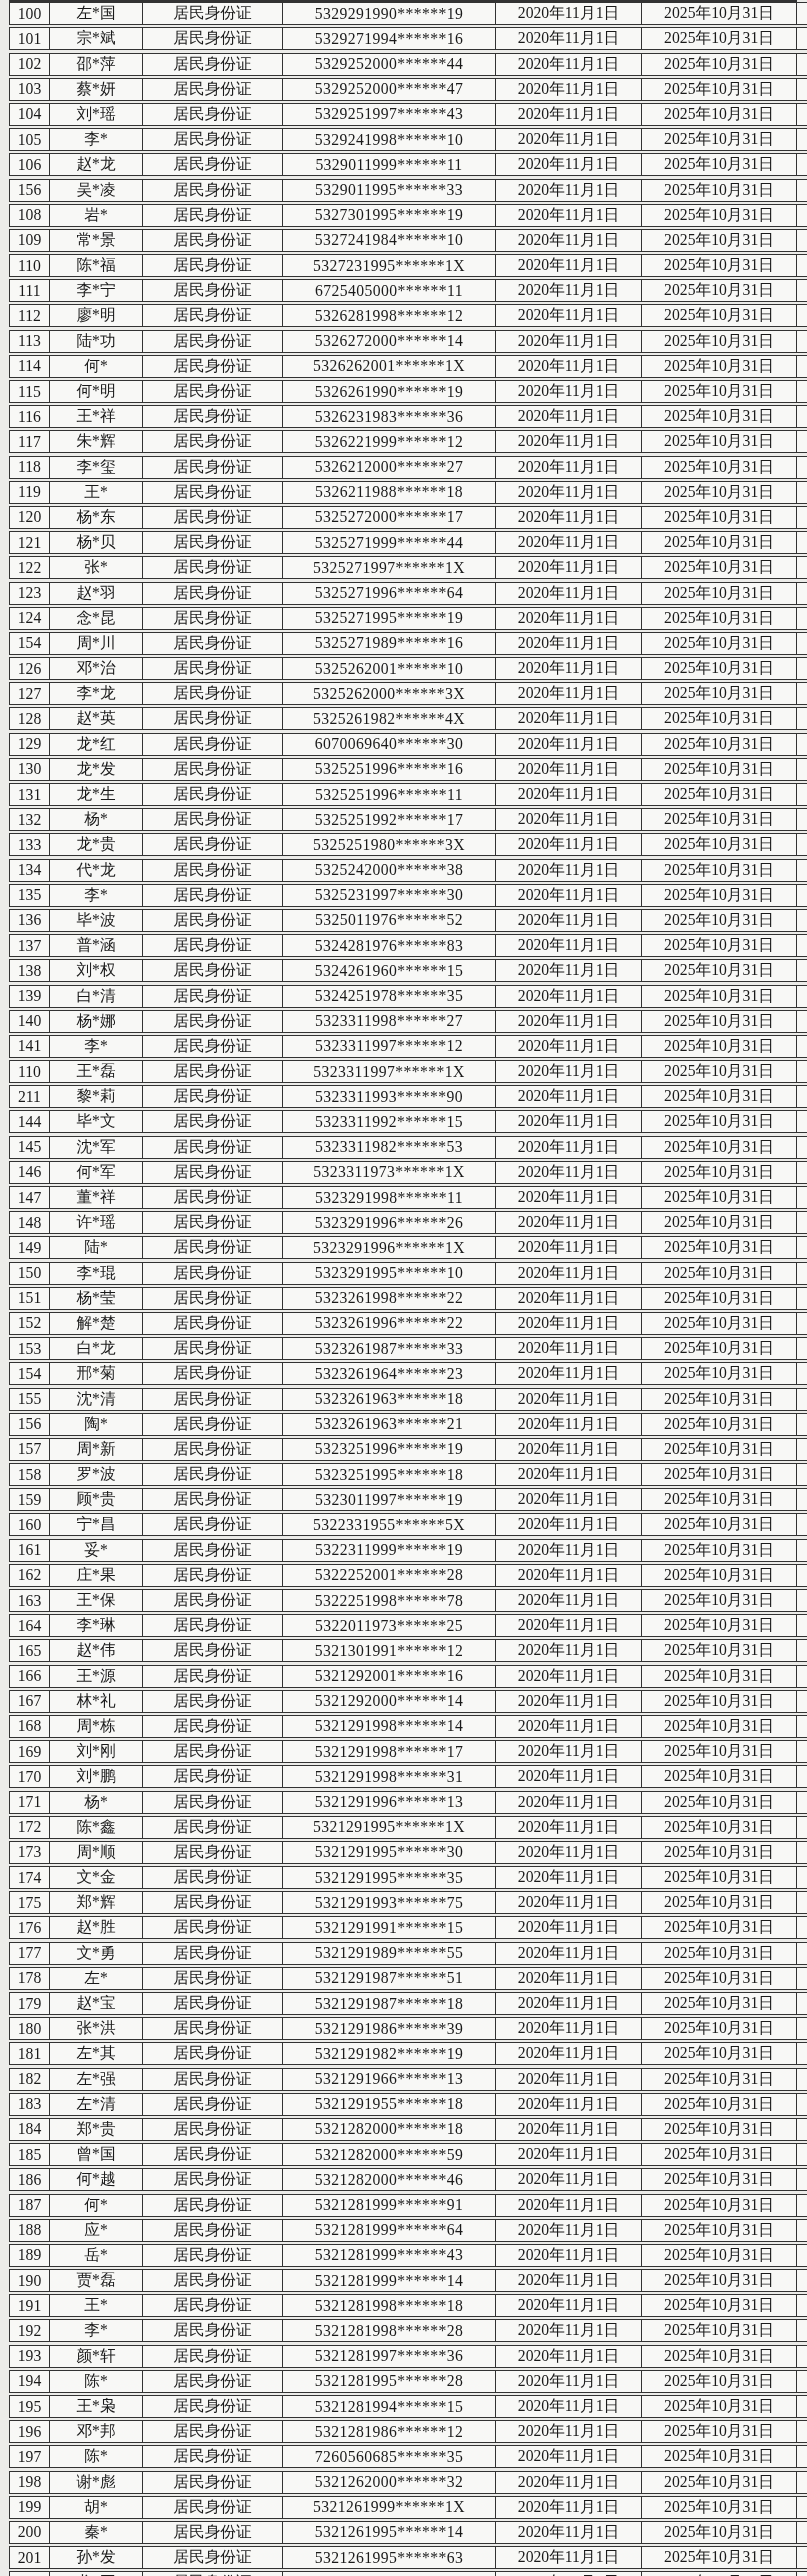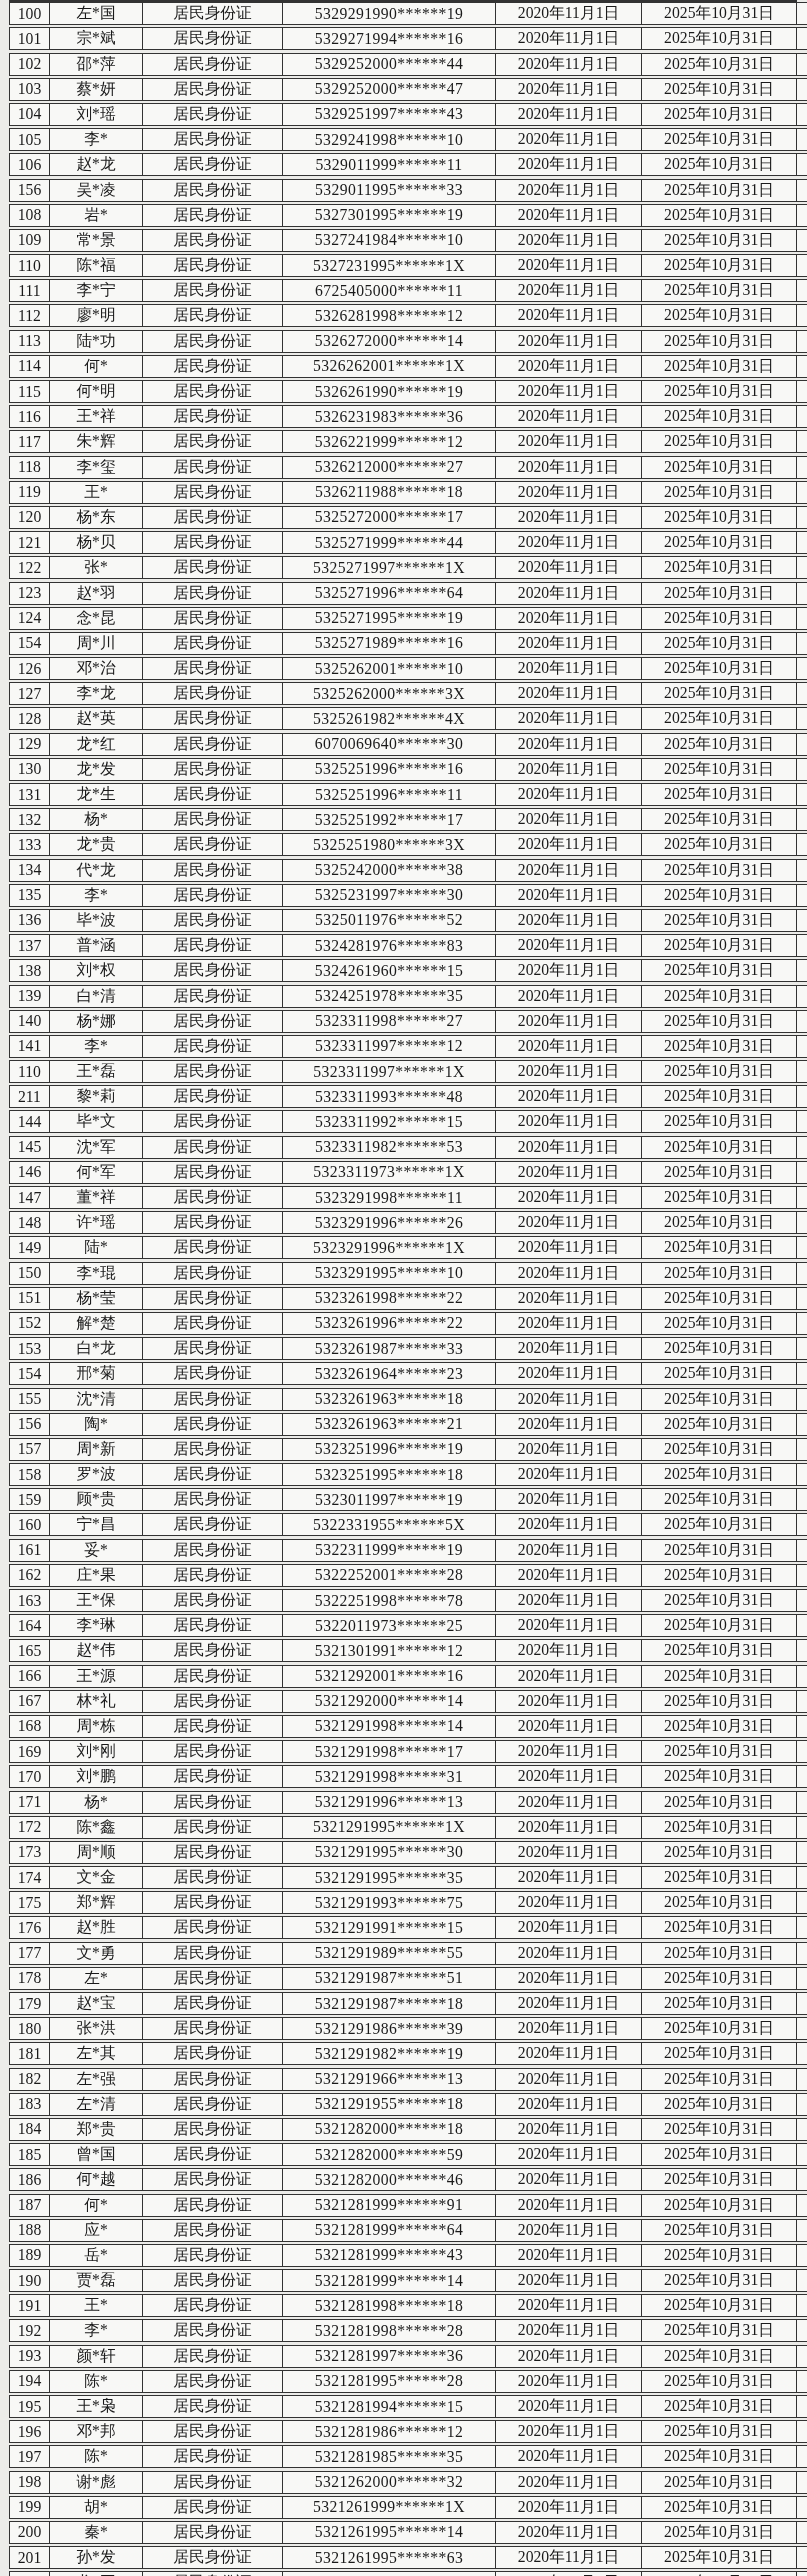--- a/index.html
+++ b/index.html
@@ -513,21 +513,21 @@
         <div class="cell c4">2020年11月1日</div>
         <div class="cell c5">2025年10月31日</div>
       </div>
       <div class="sliver"></div>
     </div>
       <div class="row" style="">
       <div class="box">
         <div class="cell c0">211</div>
         <div class="cell c1">黎*莉</div>
         <div class="cell c2">居民身份证</div>
-        <div class="cell c3">5323311993******48</div>
+        <div class="cell c3">5323311993******90</div>
         <div class="cell c4">2020年11月1日</div>
         <div class="cell c5">2025年10月31日</div>
       </div>
       <div class="sliver"></div>
     </div>
       <div class="row" style="">
       <div class="box">
         <div class="cell c0">144</div>
         <div class="cell c1">毕*文</div>
         <div class="cell c2">居民身份证</div>
@@ -1107,21 +1107,21 @@
         <div class="cell c4">2020年11月1日</div>
         <div class="cell c5">2025年10月31日</div>
       </div>
       <div class="sliver"></div>
     </div>
       <div class="row" style="">
       <div class="box">
         <div class="cell c0">197</div>
         <div class="cell c1">陈*</div>
         <div class="cell c2">居民身份证</div>
-        <div class="cell c3">5321281985******35</div>
+        <div class="cell c3">7260560685******35</div>
         <div class="cell c4">2020年11月1日</div>
         <div class="cell c5">2025年10月31日</div>
       </div>
       <div class="sliver"></div>
     </div>
       <div class="row" style="">
       <div class="box">
         <div class="cell c0">198</div>
         <div class="cell c1">谢*彪</div>
         <div class="cell c2">居民身份证</div>

